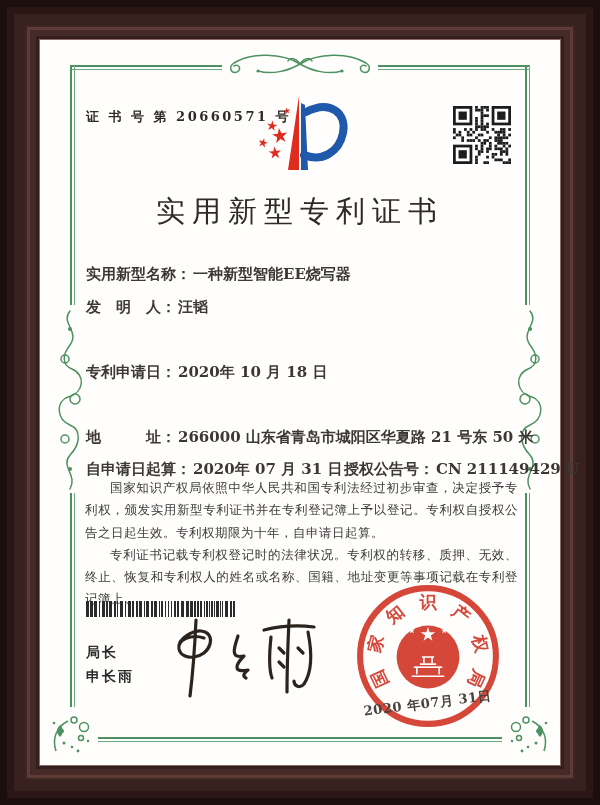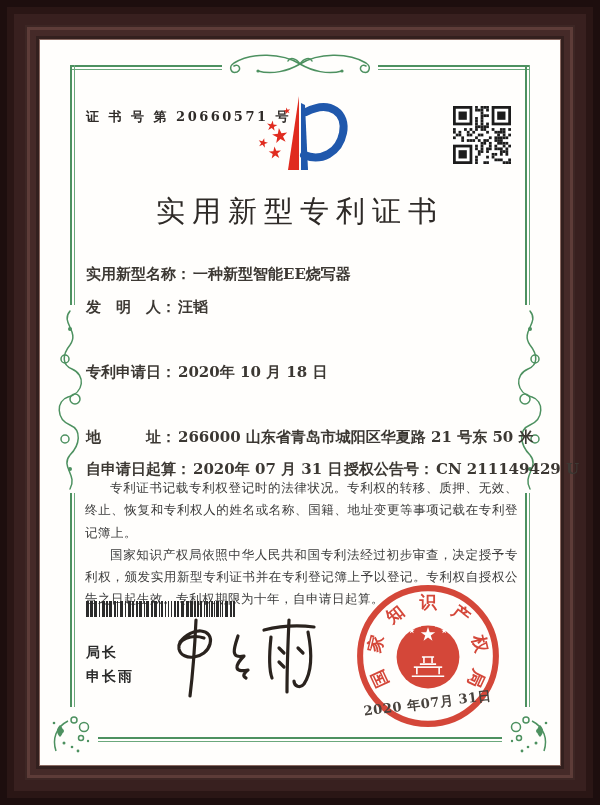--- a/index.html
+++ b/index.html
@@ -290,22 +290,22 @@
     <span>地　　　址：</span><span class="fvalue">266000 山东省青岛市城阳区华夏路 21 号东 50 米</span>
   </div>
   <div class="frow" style="top:420px">
     <span>自申请日起算：</span><span class="fvalue">2020年 07 月 31 日</span>
     <span class="grant2">
       <span>授权公告号：</span><span class="fvalue">CN 211149429 U</span>
     </span>
   </div>
 
   <div class="paras">
+    <p>国家知识产权局依照中华人民共和国专利法经过初步审查，决定授予专利权，颁发实用新型专利证书并在专利登记簿上予以登记。专利权自授权公告之日起生效。专利权期限为十年，自申请日起算。</p>
     <p>专利证书记载专利权登记时的法律状况。专利权的转移、质押、无效、终止、恢复和专利权人的姓名或名称、国籍、地址变更等事项记载在专利登记簿上。</p>
-    <p>国家知识产权局依照中华人民共和国专利法经过初步审查，决定授予专利权，颁发实用新型专利证书并在专利登记簿上予以登记。专利权自授权公告之日起生效。专利权期限为十年，自申请日起算。</p>
   </div>
 
   <div class="barcode">
       <div style="position: absolute; top: 0px; height: 16px; background: rgb(43, 43, 43); left: 0px; width: 3px;"></div>
       <div style="position: absolute; top: 0px; height: 16px; background: rgb(43, 43, 43); left: 4px; width: 3px;"></div>
       <div style="position: absolute; top: 0px; height: 16px; background: rgb(43, 43, 43); left: 8px; width: 3px;"></div>
       <div style="position: absolute; top: 0px; height: 16px; background: rgb(43, 43, 43); left: 13px; width: 1px;"></div>
       <div style="position: absolute; top: 0px; height: 16px; background: rgb(43, 43, 43); left: 16px; width: 3px;"></div>
       <div style="position: absolute; top: 0px; height: 16px; background: rgb(43, 43, 43); left: 20px; width: 2px;"></div>
       <div style="position: absolute; top: 0px; height: 16px; background: rgb(43, 43, 43); left: 23px; width: 3px;"></div>

